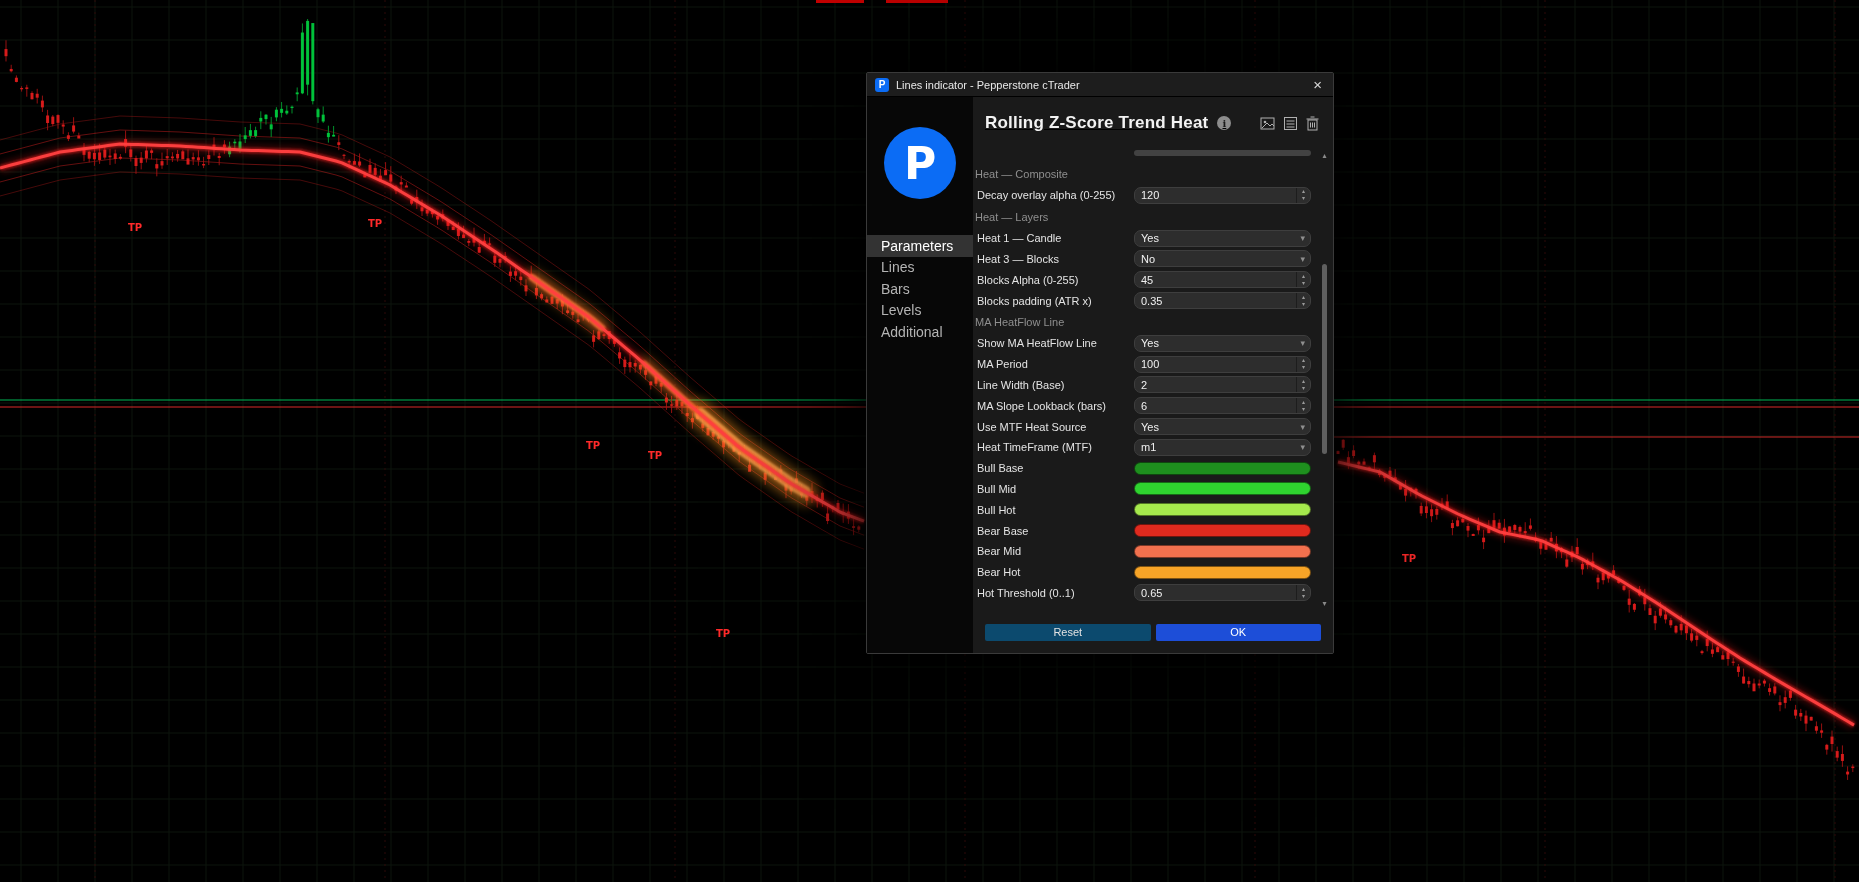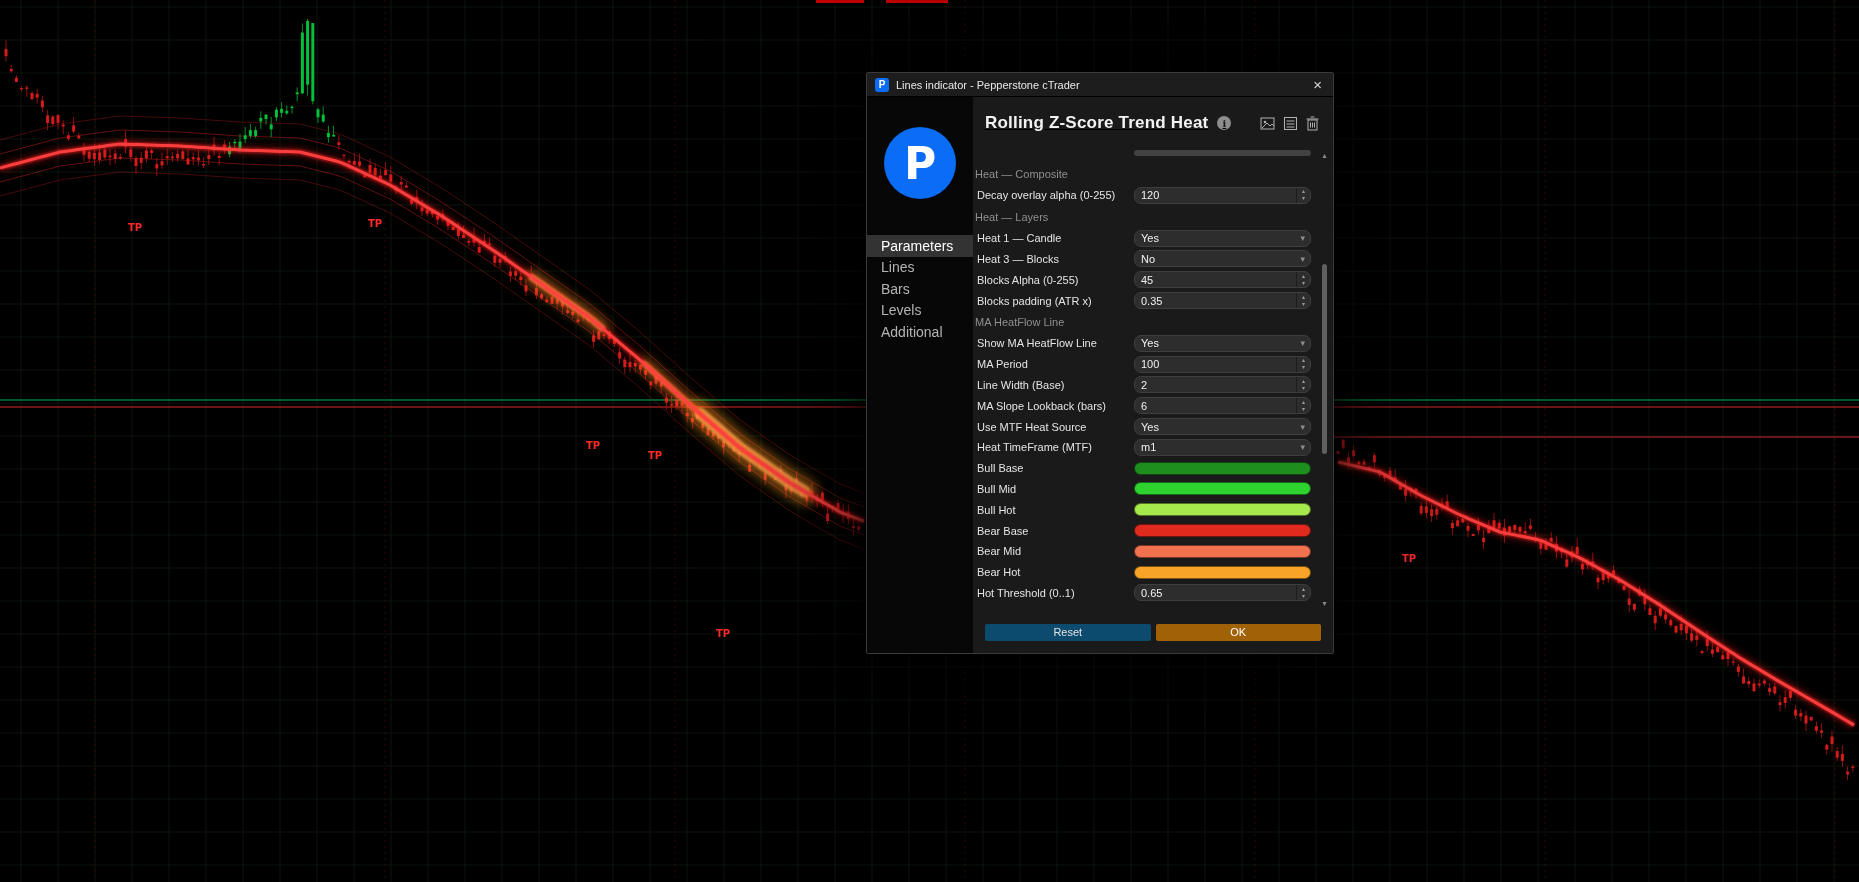--- a/index.html
+++ b/index.html
@@ -904,18 +904,18 @@
               </div>
             </div>
           </div>
         <div class="vscroll">
           <span class="arr" style="top:2px">▴</span>
           <span class="thumb" style="top:115px;height:190px"></span>
           <span class="arr" style="bottom:2px">▾</span>
         </div>
         <div class="dfooter">
           <button class="btn reset">Reset</button>
-          <button class="btn ok" id="ok-btn" style="background: #a16207;">OK</button>
+          <button class="btn ok" id="ok-btn" style="background: #1d4ed8;">OK</button>
         </div>
       </div>
     </div>
   </div>
 </div>
 
 </body></html>

